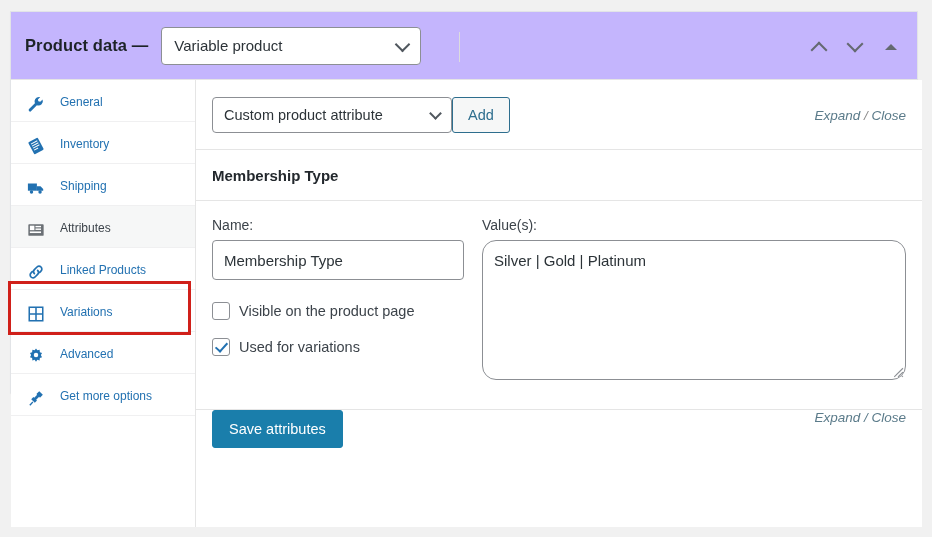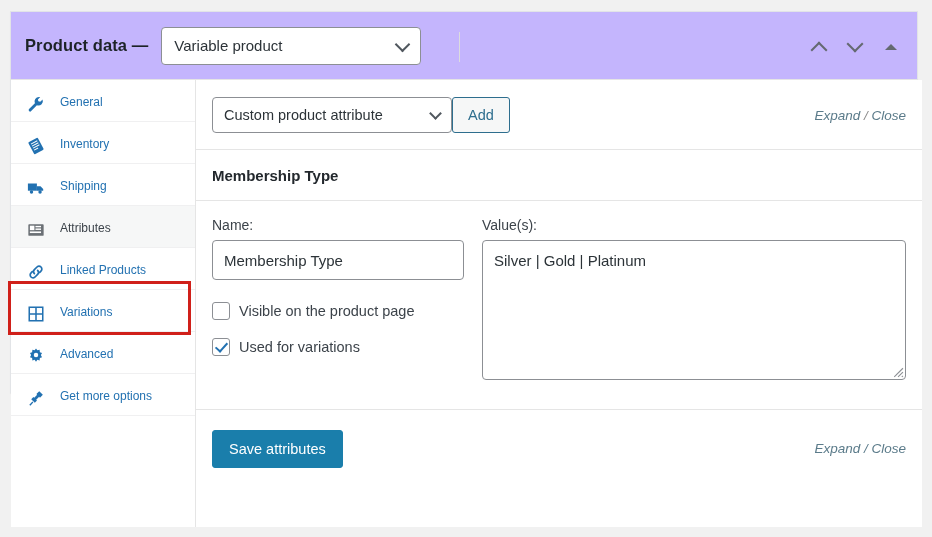--- a/index.html
+++ b/index.html
@@ -237,21 +237,21 @@
     border-radius: 4px;
     padding: 0 11px;
     font-size: 15px;
     color: #2c3338;
     font-family: "Liberation Sans", sans-serif;
     background: #fff;
   }
   .val-area {
     width: 424px; height: 140px;
     border: 1px solid #8c8f94;
-    border-radius: 4px;
+    border-radius: 14px;
     padding: 9px 11px;
     font-size: 15px;
     color: #2c3338;
     font-family: "Liberation Sans", sans-serif;
     resize: none;
     background: #fff;
     line-height: 1.4;
     display: block;
   }
   .resize-grip {
@@ -291,22 +291,21 @@
     color: #3c434a;
   }
   
   .attr-footer {
     position: absolute;
     left: 0; right: 0;
     bottom: 40px;
     height: 78px;
     border-top: 1px solid #e5e5e5;
     display: flex;
-    align-items: center;
-    padding: 8px 16px;
+    padding: 0 16px;
   }
   .save-btn {
     background: #1a7eab;
     border: 1px solid #1a7eab;
     border-radius: 3px;
     color: #fff;
     font-size: 14.5px;
     font-family: "Liberation Sans", sans-serif;
     padding: 0 16px;
     height: 38px;

